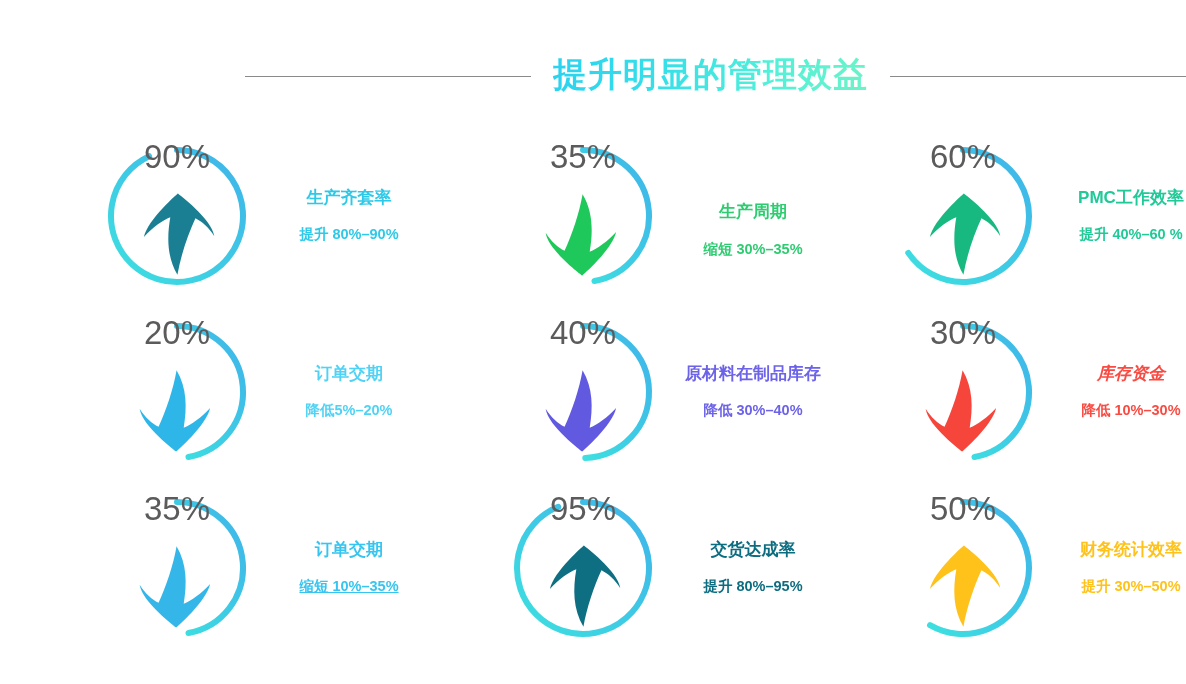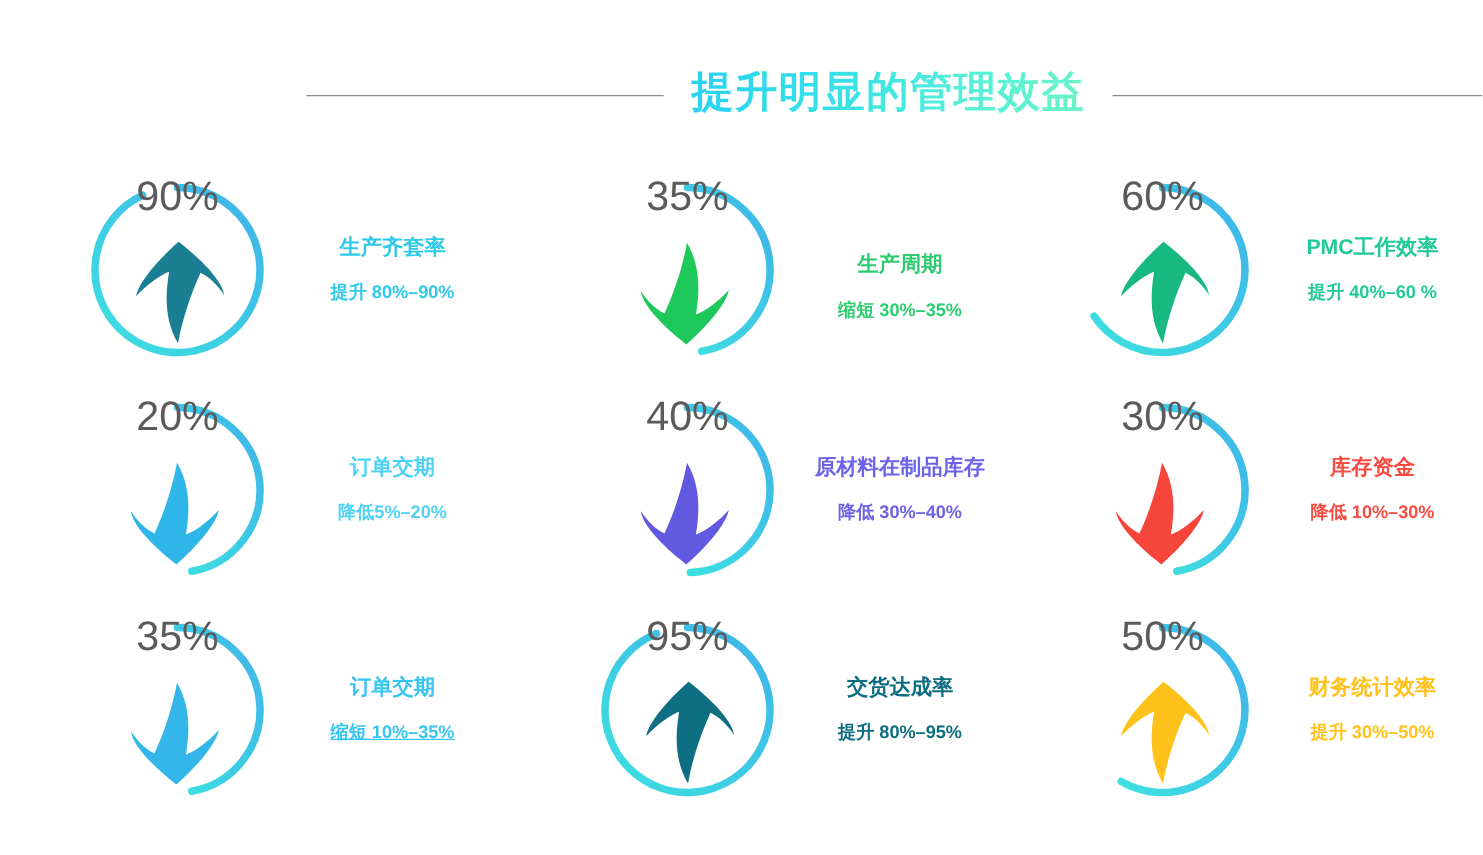--- a/index.html
+++ b/index.html
@@ -60,21 +60,21 @@
     grid-template-rows: repeat(3, 176px);
     column-gap: 0px;
     row-gap: 0px;
   }
   .kpi {
     display: flex;
     align-items: center;
     position: relative;
   }
   
-  .kpi.c0 { padding-left: 69px; }
+  .kpi.c0 { padding-left: 104px; }
   .kpi.c1 { padding-left: 86px; }
   .kpi.c2 { padding-left: 62px; }
 
   .dial {
     position: relative;
     width: 146px;
     height: 146px;
     flex: 0 0 auto;
   }
   .dial svg {
@@ -269,21 +269,21 @@
           <path d="M 73.00 7.00 A 66 66 0 0 1 84.46 138.00" fill="none" stroke="url(#ring-grad-5)" stroke-width="6" stroke-linecap="round"></path>
         </svg>
         <div class="dial-center">
           <div class="pct">30%</div>
           <svg class="arrow" viewBox="0 0 26 26">
             <path d="M12.8 22.8 C12.8 22.8 20.0 16.6 20.9 12.4 C18.8 14.7 16.4 16.4 14.6 17.1 C15.4 12.4 15.4 7.6 12.9 3.4 C12.1 8.0 10.4 13.0 8.6 16.9 C7.0 16.1 5.4 14.7 4.1 12.6 C4.6 16.7 12.8 22.8 12.8 22.8 Z" fill="#f6453b"></path>
           </svg>
         </div>
       </div>
       <div class="labels">
-        <div class="kpi-title" style="color: rgb(250, 75, 66);">库存资金</div>
+        <div class="kpi-title" style="color: rgb(250, 75, 66); font-style: italic;">库存资金</div>
         <div class="kpi-sub" style="color: rgb(250, 75, 66);">降低 10%–30%</div>
       </div>
     </div>
     <div class="kpi c0">
       <div class="dial">
         <svg viewBox="0 0 146 146">
           <defs>
             <linearGradient id="ring-grad-6" x1="1" y1="0" x2="0" y2="1">
               <stop offset="0%" stop-color="#3fb3ea"></stop>
               <stop offset="100%" stop-color="#3de0e0"></stop>

